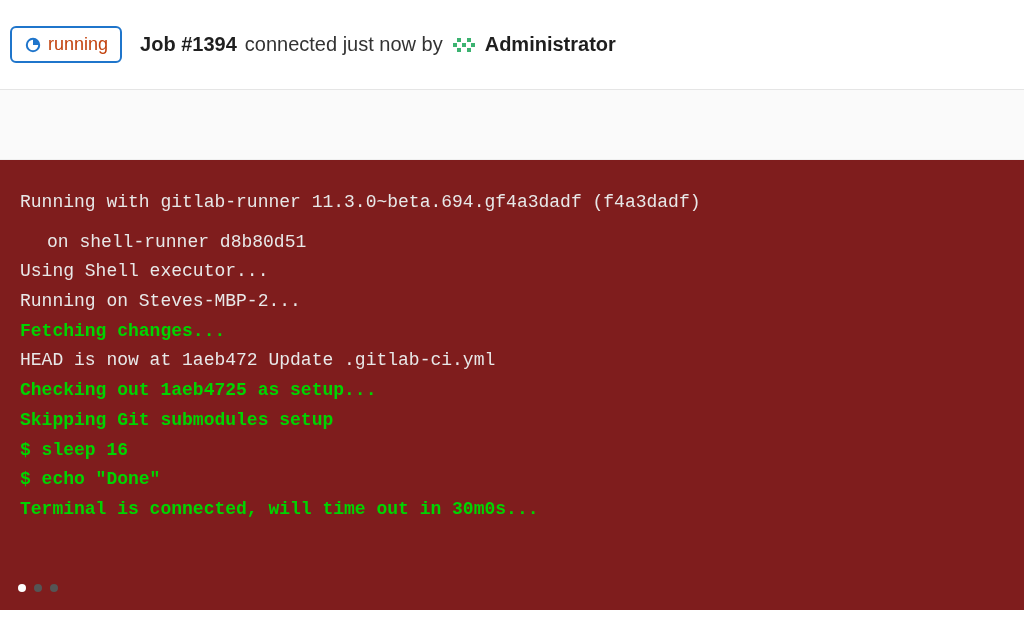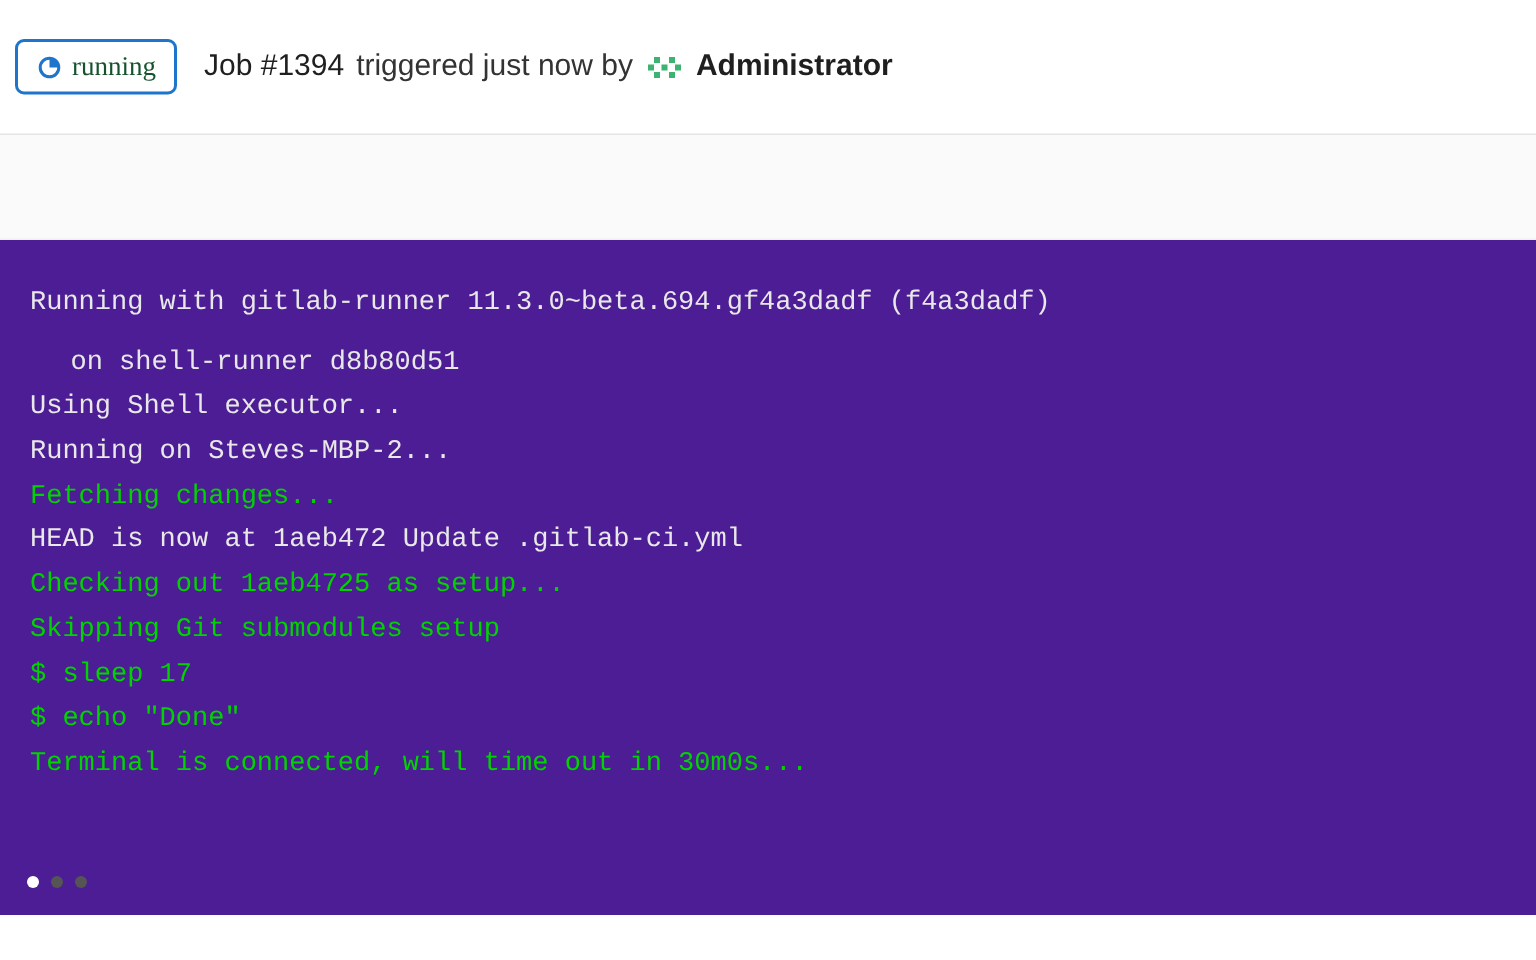--- a/index.html
+++ b/index.html
@@ -19,43 +19,42 @@
       align-items: center;
       padding: 26px 10px 26px 10px;
       border-bottom: 1px solid #e5e5e5;
       gap: 18px;
     }
     .status-badge {
       display: inline-flex;
       align-items: center;
       gap: 6px;
       border: 2px solid #1f75cb;
-      color: #14532d;
+      color: #c2410c;
       border-radius: 6px;
       padding: 6px 12px;
       font-size: 18px;
       font-weight: 400;
-      font-family: Liberation Serif, serif;
     }
     .status-icon {
       width: 18px;
       height: 18px;
       display: inline-flex;
       align-items: center;
       justify-content: center;
     }
     .job-info {
       font-size: 20px;
       color: #2e2e2e;
       display: flex;
       align-items: center;
       gap: 8px;
     }
     .job-number {
-      font-weight: 400;
+      font-weight: 700;
       color: #1f1f1f;
     }
     .triggered-text {
       color: #333;
       font-weight: 400;
     }
     .avatar {
       width: 26px;
       height: 26px;
       display: inline-flex;
@@ -65,36 +64,36 @@
     .user-name {
       font-weight: 700;
       color: #1f1f1f;
     }
     .spacer {
       height: 70px;
       background: #fafafa;
       border-bottom: 1px solid #f0f0f0;
     }
     .terminal {
-      background: #4c1d95;
+      background: #7f1d1d;
       color: #fff;
       font-family: "SF Mono", Monaco, Menlo, Consolas, "Courier New", monospace;
       font-size: 18px;
       line-height: 1.65;
       padding: 28px 20px 20px 20px;
       min-height: 450px;
       position: relative;
     }
     .terminal-line {
       white-space: pre;
       color: #e8e8e8;
     }
     .terminal-line.green {
       color: #00d400;
-      font-weight: 400;
+      font-weight: 700;
     }
     .terminal-line.indent {
       padding-left: 2.5ch;
       margin-top: 10px;
     }
     .dots {
       position: absolute;
       bottom: 18px;
       left: 18px;
       display: flex;
@@ -119,21 +118,21 @@
     <span class="status-icon">
       <svg viewBox="0 0 16 16" width="16" height="16" fill="none">
         <circle cx="8" cy="8" r="6.2" stroke="#1f75cb" stroke-width="2"></circle>
         <path d="M8 2 A6 6 0 0 1 14 8 L8 8 Z" fill="#1f75cb"></path>
       </svg>
     </span>
     <span>running</span>
   </div>
   <div class="job-info">
     <span class="job-number">Job #1394</span>
-    <span class="triggered-text">triggered just now by</span>
+    <span class="triggered-text">connected just now by</span>
     <span class="avatar">
       <svg viewBox="0 0 26 26" width="26" height="26">
         <rect width="26" height="26" fill="#fff"></rect>
         <rect x="6" y="6" width="4" height="4" fill="#3cb371"></rect>
         <rect x="16" y="6" width="4" height="4" fill="#3cb371"></rect>
         <rect x="11" y="11" width="4" height="4" fill="#3cb371"></rect>
         <rect x="6" y="16" width="4" height="4" fill="#3cb371"></rect>
         <rect x="16" y="16" width="4" height="4" fill="#3cb371"></rect>
         <rect x="2" y="11" width="4" height="4" fill="#3cb371"></rect>
         <rect x="20" y="11" width="4" height="4" fill="#3cb371"></rect>
@@ -147,21 +146,21 @@
 
 <div class="terminal" id="terminal">
   <div class="terminal-line ">Running with gitlab-runner 11.3.0~beta.694.gf4a3dadf (f4a3dadf)</div>
     <div class="terminal-line indent">on shell-runner d8b80d51</div>
     <div class="terminal-line ">Using Shell executor...</div>
     <div class="terminal-line ">Running on Steves-MBP-2...</div>
     <div class="terminal-line green">Fetching changes...</div>
     <div class="terminal-line ">HEAD is now at 1aeb472 Update .gitlab-ci.yml</div>
     <div class="terminal-line green">Checking out 1aeb4725 as setup...</div>
     <div class="terminal-line green">Skipping Git submodules setup</div>
-    <div class="terminal-line green">$ sleep 17</div>
+    <div class="terminal-line green">$ sleep 16</div>
     <div class="terminal-line green">$ echo "Done"</div>
     <div class="terminal-line green">Terminal is connected, will time out in 30m0s...</div>
     <div class="dots">
     <div class="dot active"></div>
     <div class="dot"></div>
     <div class="dot"></div>
   </div>
 </div>
 
 </body></html>

